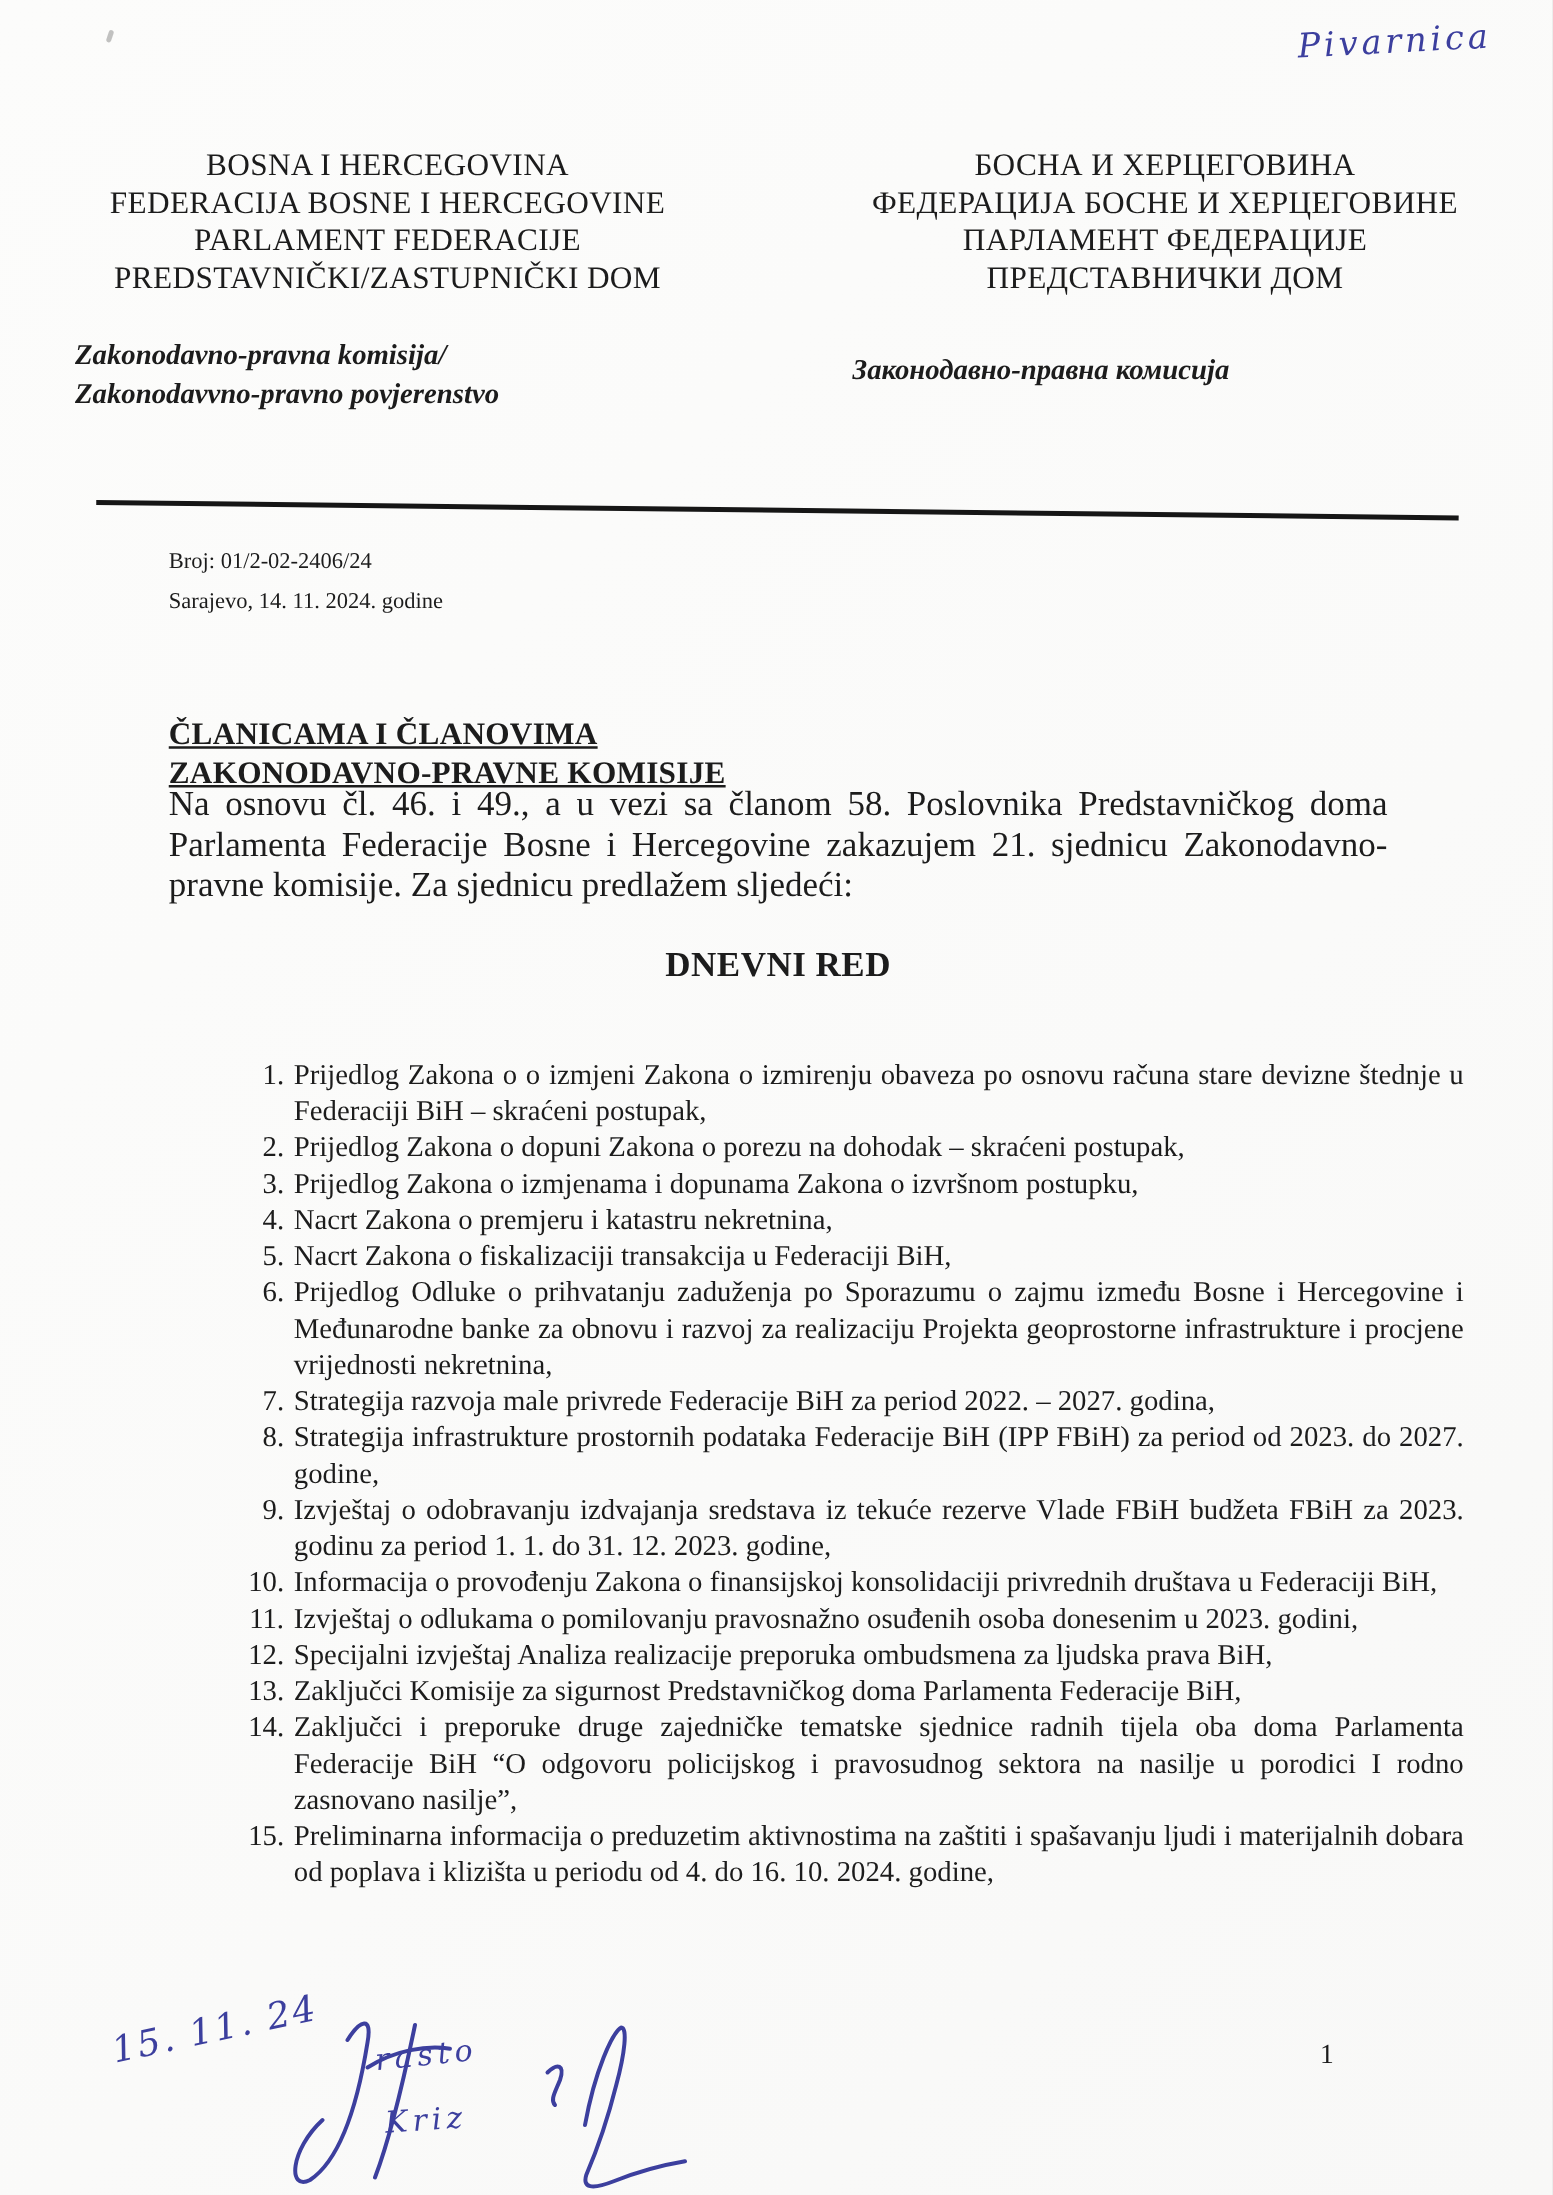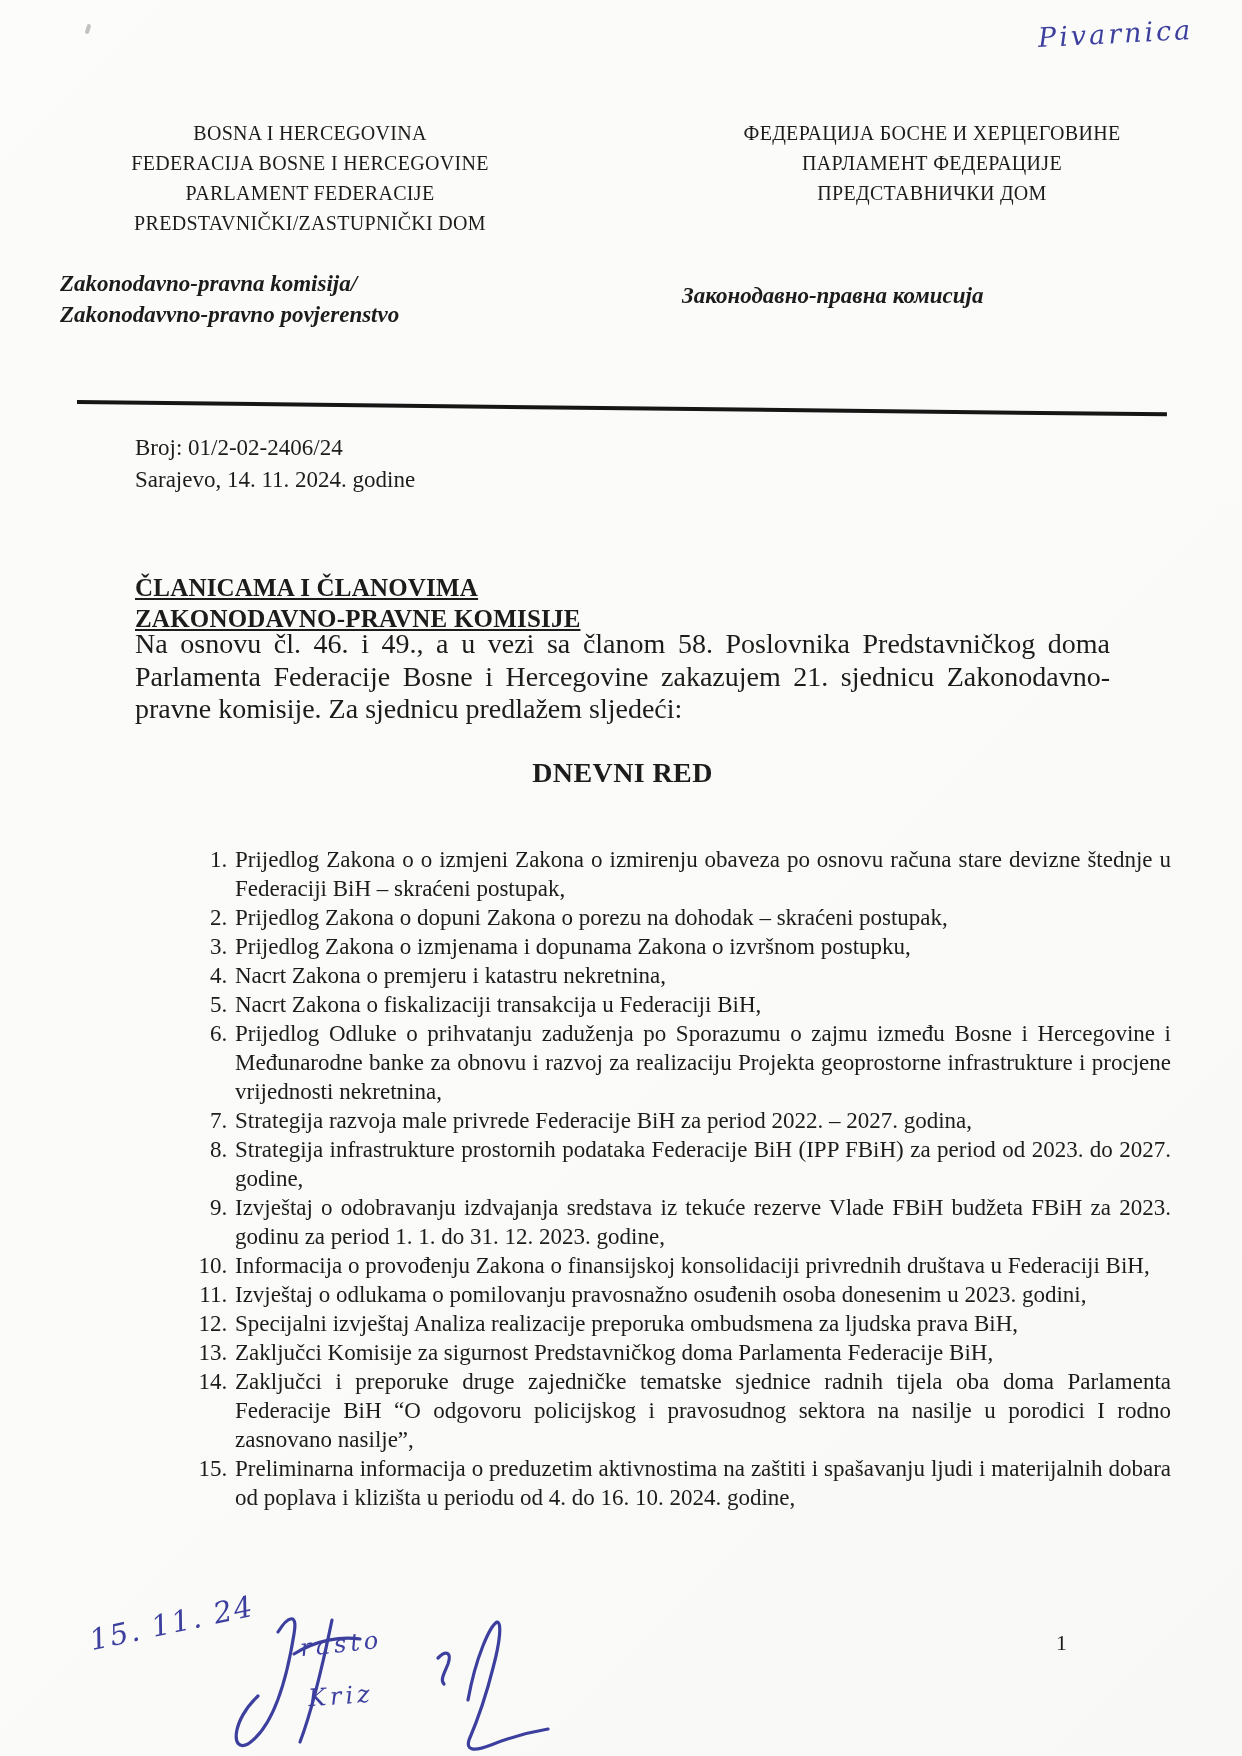--- a/index.html
+++ b/index.html
@@ -19,21 +19,21 @@
   
   .header-row{
     position:absolute;
     top:118px; left:60px; right:60px;
     display:flex;
     justify-content:space-between;
   }
   .header-col{
     width:500px;
     text-align:center;
-    font-size:20px;
+    font-size:25px;
     line-height:30px;
     letter-spacing:.3px;
   }
   .committee-row{
     position:absolute;
     top:268px; left:60px; right:60px;
     display:flex;
     justify-content:space-between;
   }
   .committee-col{
@@ -50,21 +50,21 @@
     top:400px; left:77px;
     width:1090px; height:3.5px;
     background:#161616;
     transform:rotate(0.65deg);
     transform-origin:left center;
   }
   
   .ref-block{
     position:absolute;
     top:432px; left:135px;
-    font-size:23px;
+    font-size:18px;
     line-height:32px;
   }
   .addressee{
     position:absolute;
     top:572px; left:135px;
     font-size:25px;
     line-height:31px;
     font-weight:bold;
     letter-spacing:.2px;
     text-decoration:underline;
@@ -169,20 +169,21 @@
   <span class="hw ink top-note">Pivarnica</span>
 
   <div class="header-row">
     <div class="header-col">
       <div>BOSNA I HERCEGOVINA</div>
       <div>FEDERACIJA BOSNE I HERCEGOVINE</div>
       <div>PARLAMENT FEDERACIJE</div>
       <div>PREDSTAVNIČKI/ZASTUPNIČKI DOM</div>
     </div>
     <div class="header-col">
+      <div>БОСНА И ХЕРЦЕГОВИНА</div>
       <div>ФЕДЕРАЦИЈА БОСНЕ И ХЕРЦЕГОВИНЕ</div>
       <div>ПАРЛАМЕНТ ФЕДЕРАЦИЈЕ</div>
       <div>ПРЕДСТАВНИЧКИ ДОМ</div>
     </div>
   </div>
 
   <div class="committee-row">
     <div class="committee-col">
       <div>Zakonodavno-pravna komisija/</div>
       <div>Zakonodavvno-pravno povjerenstvo</div>

